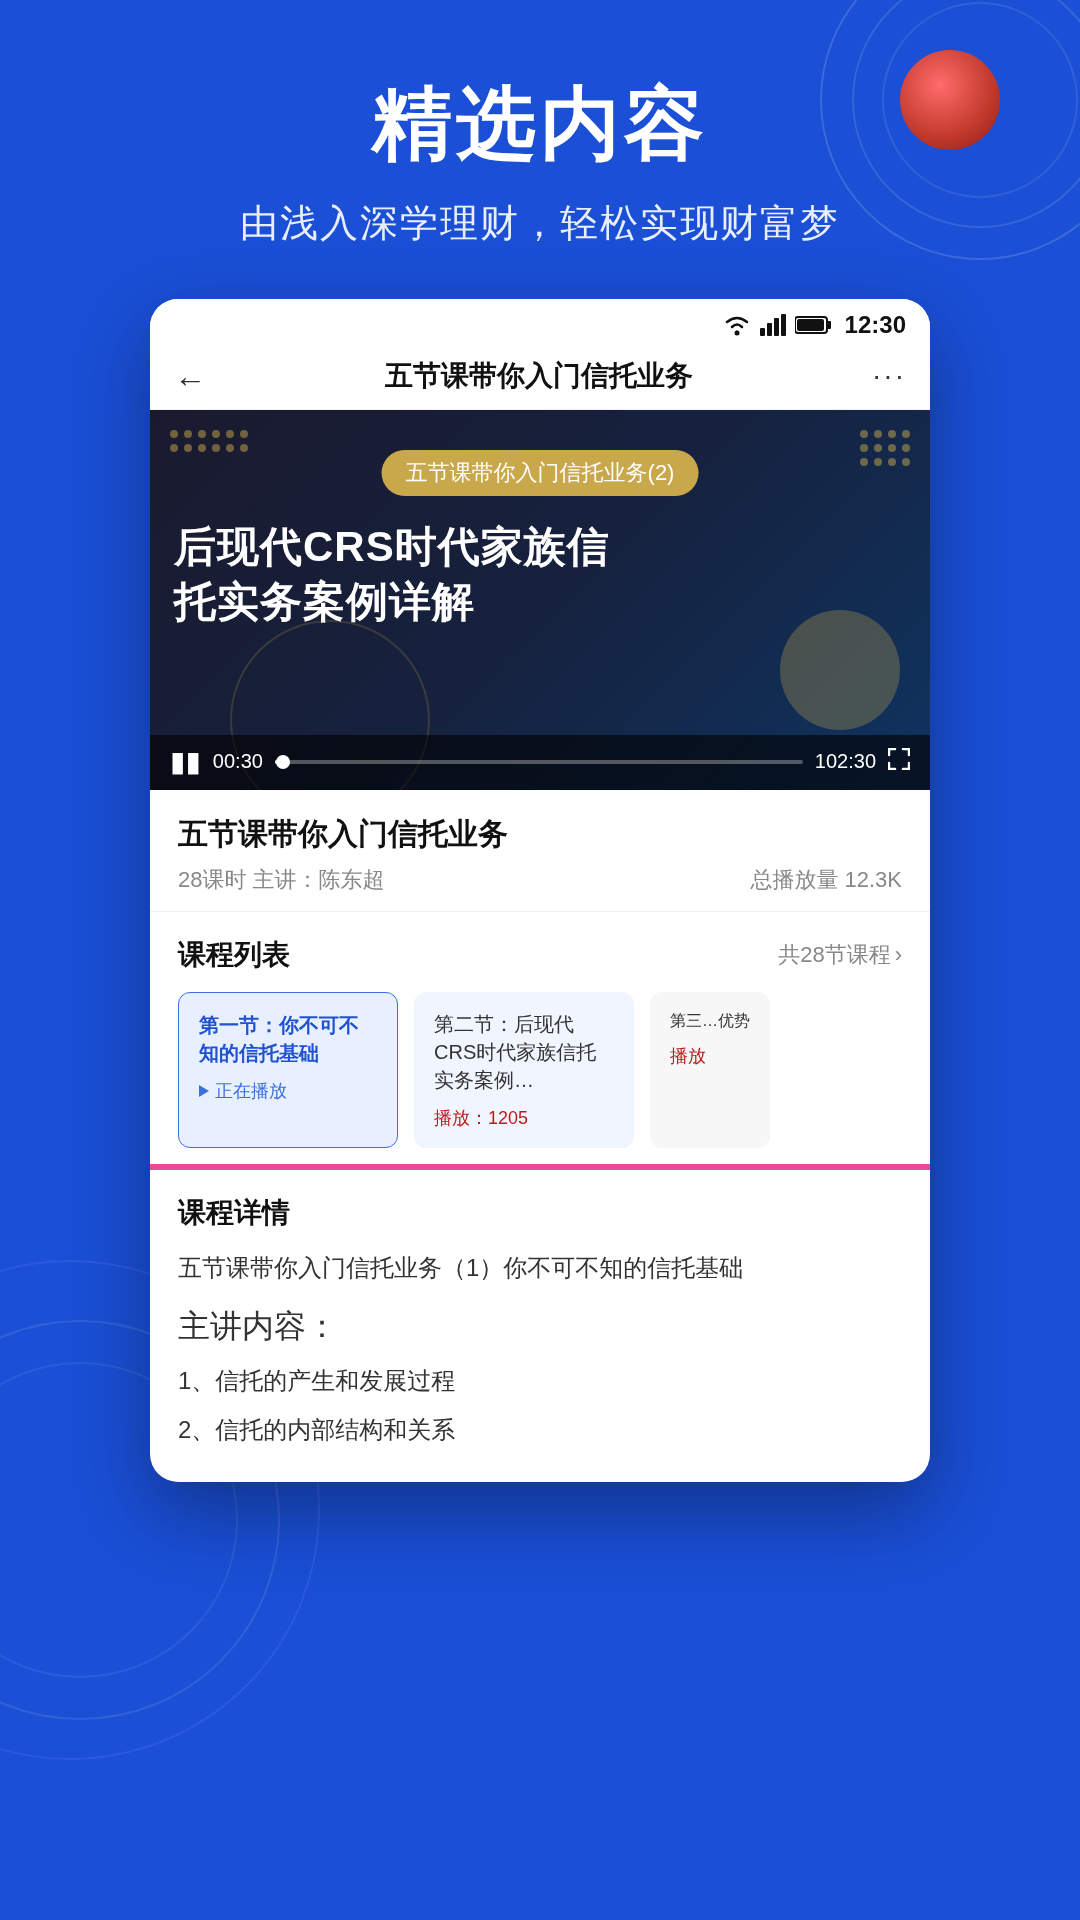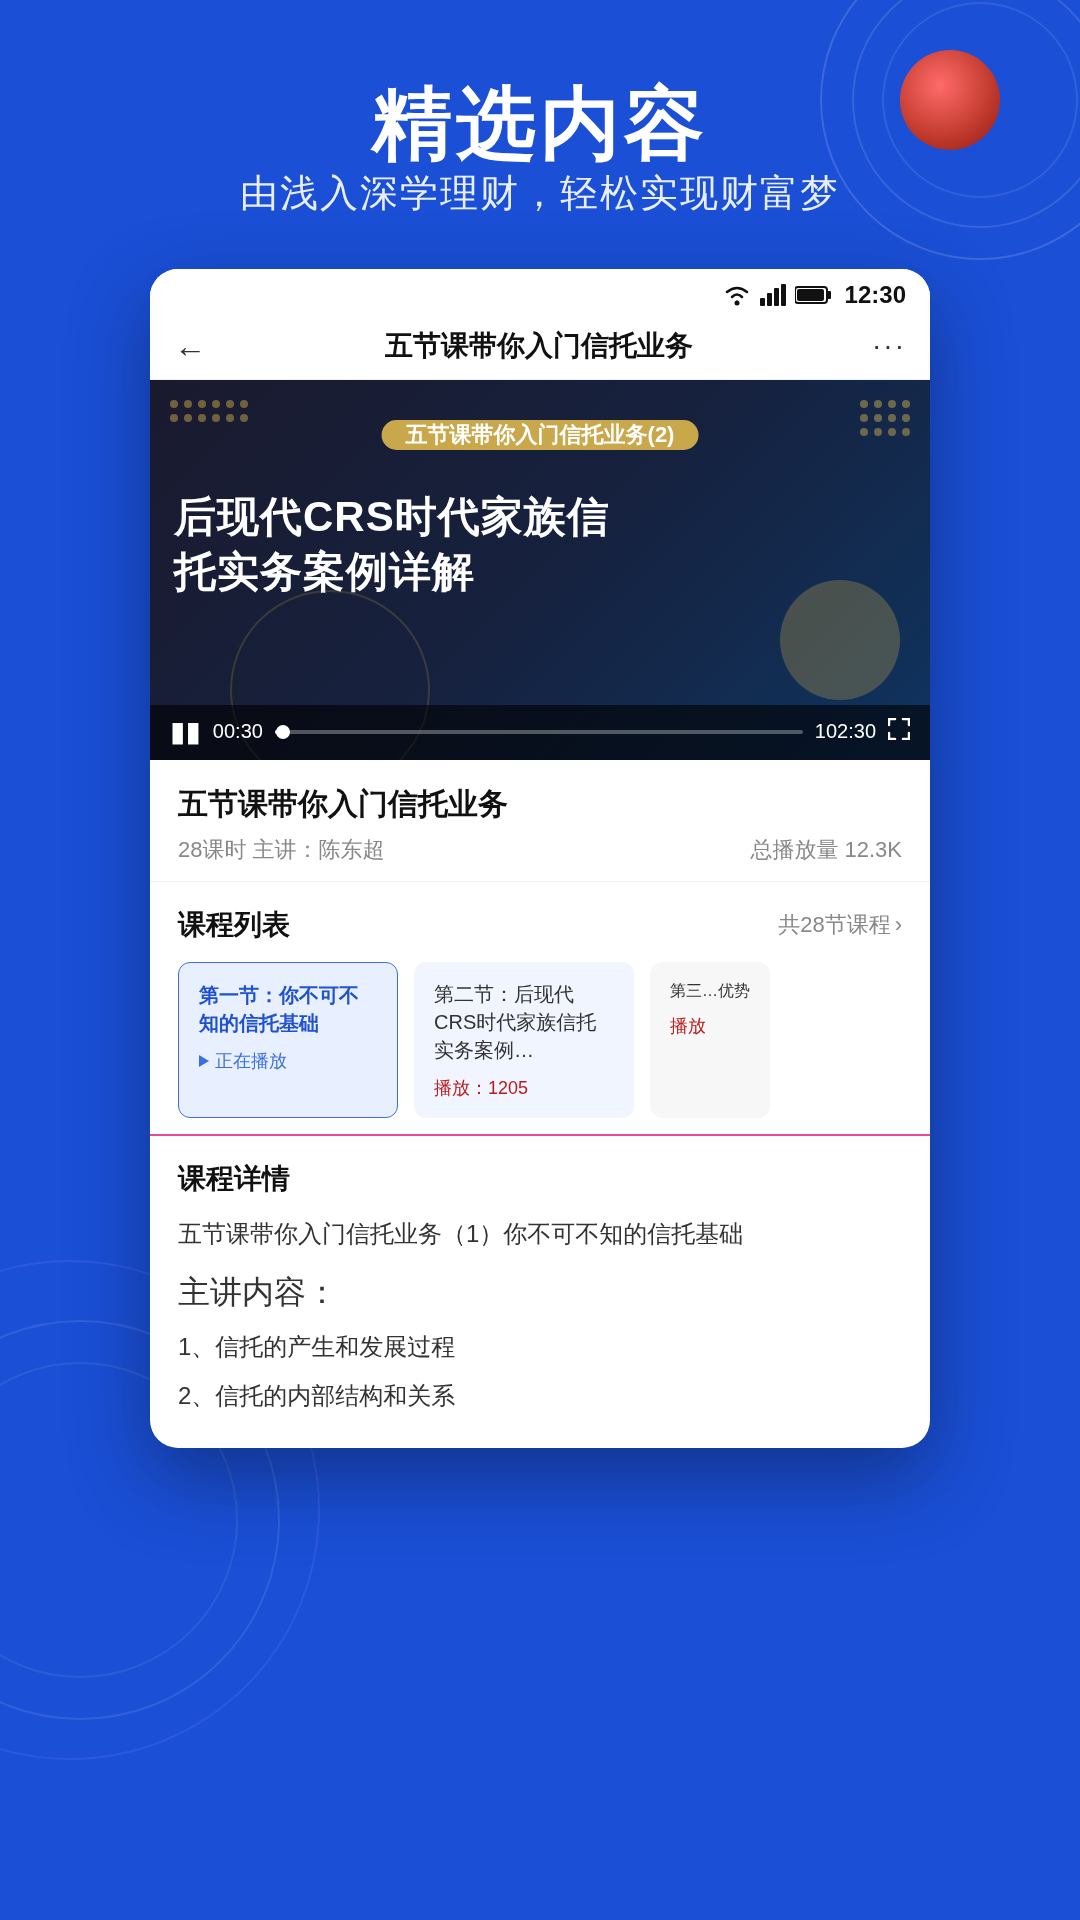--- a/index.html
+++ b/index.html
@@ -97,20 +97,21 @@
       padding-top: 80px;
       padding-bottom: 50px;
     }
 
     .main-title {
       font-size: 80px;
       font-weight: 900;
       color: #ffffff;
       letter-spacing: 4px;
       line-height: 1.1;
+      margin-bottom: 30px;
     }
 
     .subtitle {
       font-size: 38px;
       color: rgba(255,255,255,0.9);
       letter-spacing: 2px;
       font-weight: 400;
     }
 
     
@@ -227,24 +228,24 @@
     }
 
     .video-tag {
       position: absolute;
       top: 40px;
       left: 50%;
       transform: translateX(-50%);
       background: #c9a84c;
       color: #fff;
       font-size: 22px;
-      padding: 0 24px;
+      padding: 8px 24px;
       border-radius: 30px;
       white-space: nowrap;
-      font-weight: 700;
+      font-weight: 400;
     }
 
     .video-title-main {
       position: absolute;
       top: 110px;
       left: 24px;
       right: 13px;
       font-size: 42px;
       font-weight: 900;
       color: #ffffff;
@@ -365,21 +366,21 @@
     }
 
     .course-meta-right {
       font-size: 22px;
       color: #888;
     }
 
     
     .course-list-section {
       padding: 24px 28px 16px;
-      border-bottom: 2px solid #ec4899;
+      border-bottom: 6px solid #ec4899;
     }
 
     .section-header {
       display: flex;
       justify-content: space-between;
       align-items: center;
       margin-bottom: 18px;
     }
 
     .section-title {

